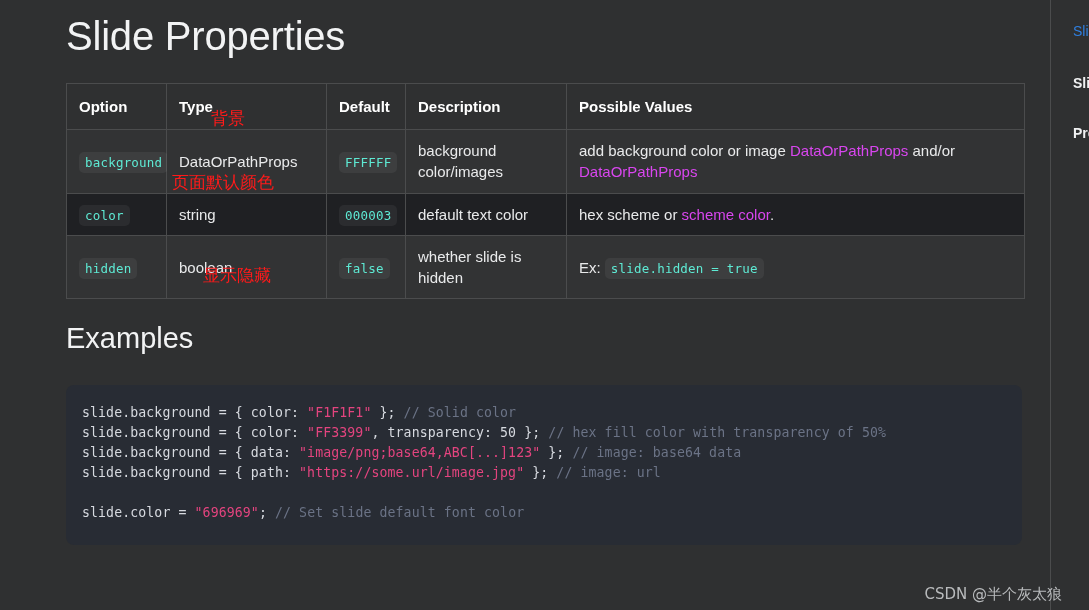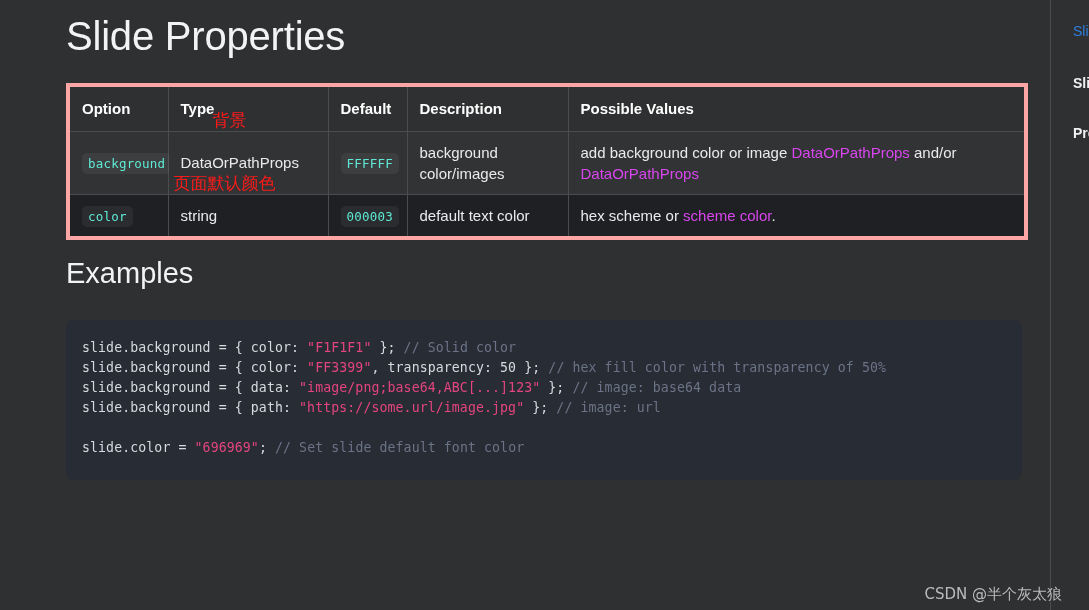--- a/index.html
+++ b/index.html
@@ -57,30 +57,30 @@
     font-size: 25px;
     margin-left: 10px;
     vertical-align: 1px;
   }
 
   .h2-examples {
     font-size: 29px;
     font-weight: 400;
     color: #f2f3f4;
     line-height: 1.1;
-    margin-top: 18px;
+    margin-top: 24px;
   }
 
   
   .props-table {
     margin-top: 25px;
     border-collapse: collapse;
     width: 958px;
     table-layout: fixed;
-    border: 4px solid #fca5a5;
+    border: 1px solid #fca5a5;
   }
 
   .props-table th,
   .props-table td {
     border: 1px solid #4b4c4d;
     text-align: left;
     vertical-align: middle;
     padding: 10px 12px;
   }
 
@@ -256,20 +256,36 @@
           </td>
           <td>
             <code class="chip">000003</code>
           </td>
           <td>default text color</td>
           <td>
             <span>hex scheme or </span><a class="doclink" href="#">scheme color</a><span>.</span>
           </td>
         </tr>
 
+        <tr class="row-odd">
+          <td>
+            <code class="chip">hidden</code>
+          </td>
+          <td class="type-cell">
+            <span>boolean</span>
+            <span class="annot annot-hidden">显示隐藏</span>
+          </td>
+          <td>
+            <code class="chip">false</code>
+          </td>
+          <td>whether slide is hidden</td>
+          <td>
+            <span>Ex: </span><code class="chip">slide.hidden = true</code>
+          </td>
+        </tr>
 
       </tbody>
     </table>
 
     <h2 class="h2-examples">Examples</h2>
 
     <pre class="codeblock"><code><span class="ln"><span class="tok-plain">slide.background = { color: </span><span class="tok-str">"F1F1F1"</span><span class="tok-plain"> }; </span><span class="tok-comment">// Solid color</span></span><span class="ln"><span class="tok-plain">slide.background = { color: </span><span class="tok-str">"FF3399"</span><span class="tok-plain">, transparency: </span><span class="tok-plain">50</span><span class="tok-plain"> }; </span><span class="tok-comment">// hex fill color with transparency of 50%</span></span><span class="ln"><span class="tok-plain">slide.background = { data: </span><span class="tok-str">"image/png;base64,ABC[...]123"</span><span class="tok-plain"> }; </span><span class="tok-comment">// image: base64 data</span></span><span class="ln"><span class="tok-plain">slide.background = { path: </span><span class="tok-str">"https://some.url/image.jpg"</span><span class="tok-plain"> }; </span><span class="tok-comment">// image: url</span></span><span class="ln">&nbsp;</span><span class="ln"><span class="tok-plain">slide.color = </span><span class="tok-str">"696969"</span><span class="tok-plain">; </span><span class="tok-comment">// Set slide default font color</span></span></code></pre>
 
   </div>
 </div>

